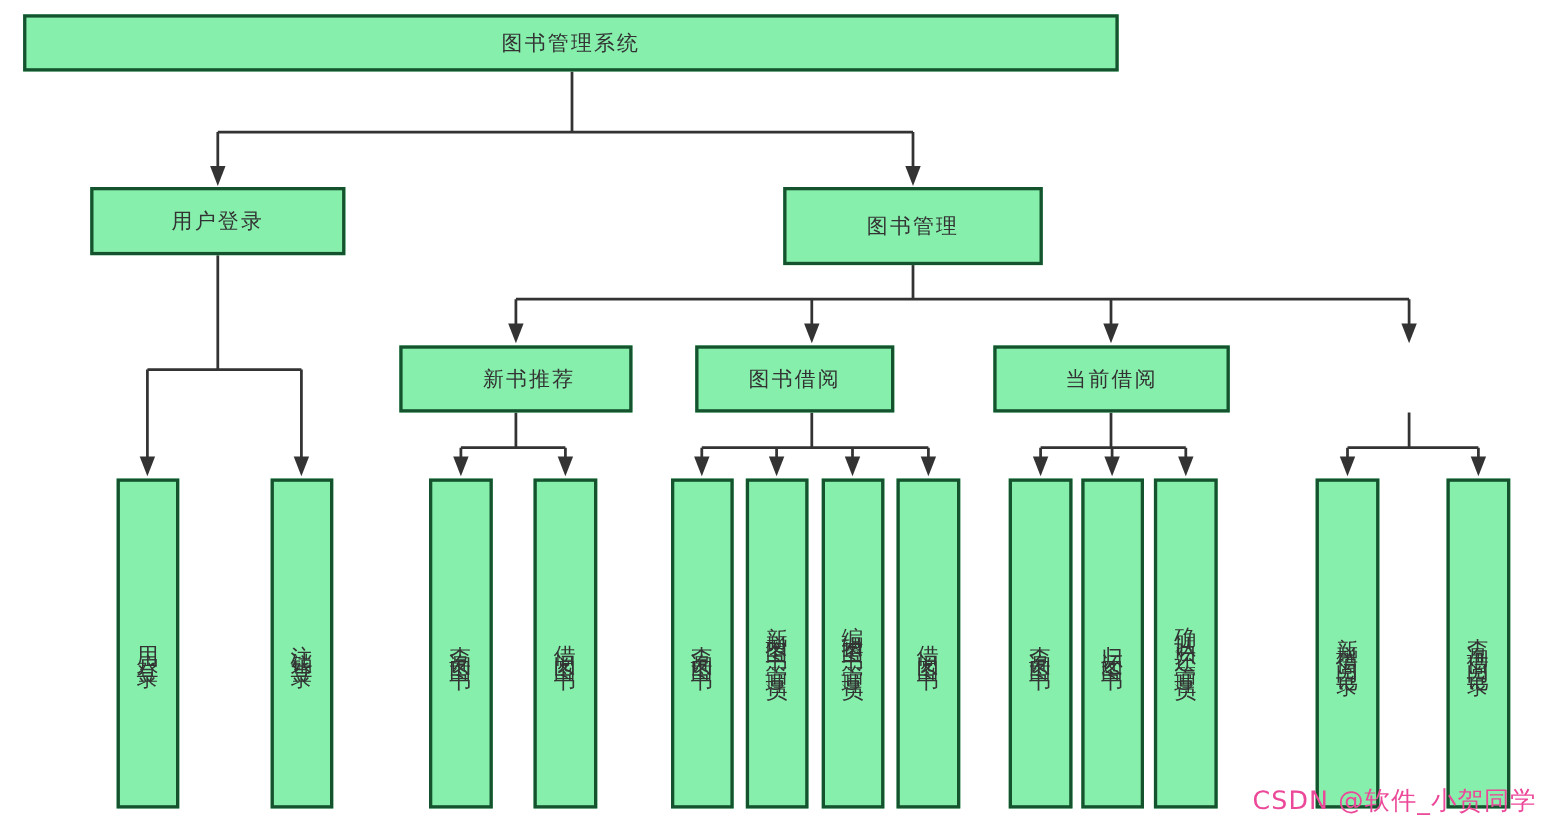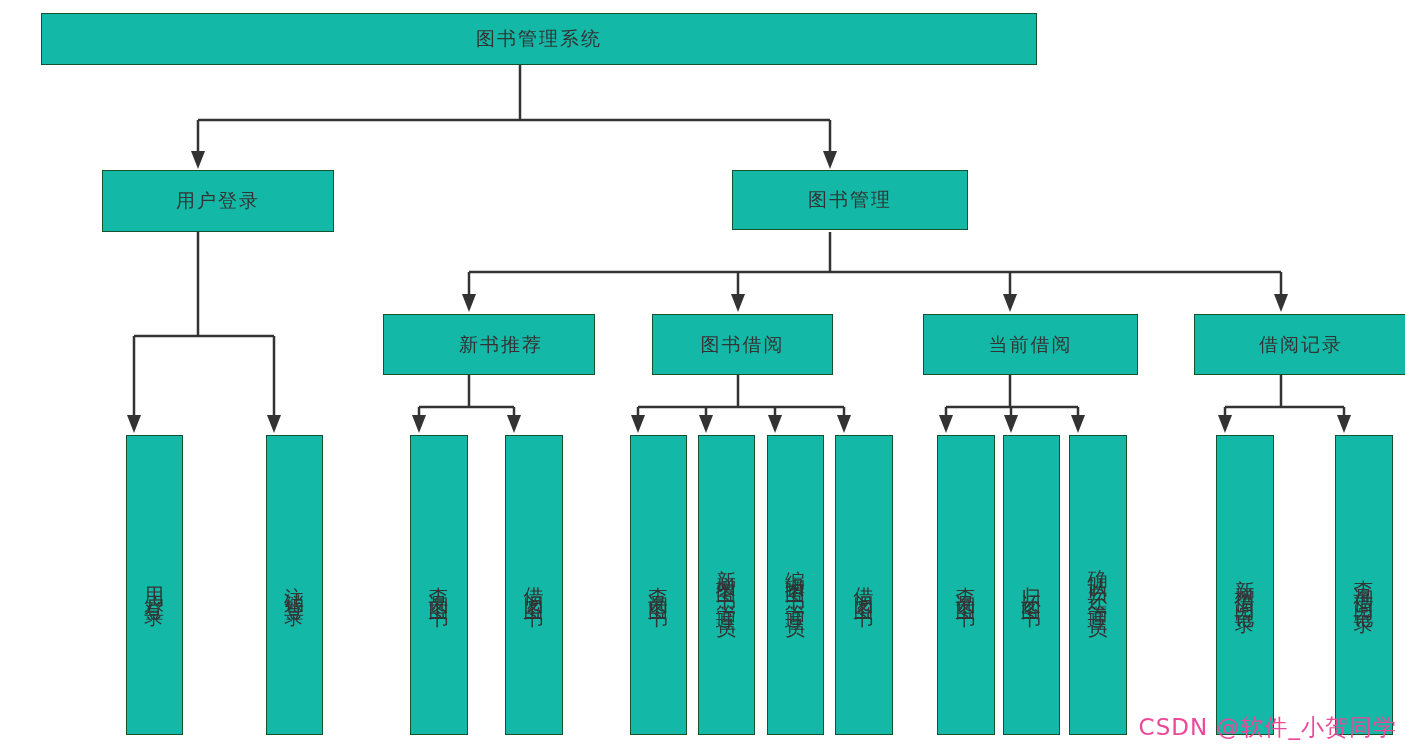--- a/index.html
+++ b/index.html
@@ -2,33 +2,33 @@
 <html><head>
 <meta charset="utf-8">
 <style>
   html,body{margin:0;padding:0;background:#ffffff;}
   .stage{
     position:relative;width:1405px;height:747px;background:#ffffff;
     font-family:"DejaVu Sans","Liberation Sans",sans-serif;color:#333333;overflow:hidden;
   }
   svg.connectors{position:absolute;left:0;top:0;width:1405px;height:747px;}
   .box{
-    position:absolute;background:#14b8a6;border:1px solid #14532d;box-sizing:border-box;
-    display:flex;align-items:center;justify-content:center;margin-left:20px;
+    position:absolute;background:#86efac;border:3px solid #14532d;box-sizing:border-box;
+    display:flex;align-items:center;justify-content:center;
   }
   .hbox span{font-size:19px;letter-spacing:2px;white-space:nowrap;}
   .leaf{top:435px;height:300px;}
   .leaf span{
     writing-mode:vertical-rl;text-orientation:mixed;
     font-size:20px;letter-spacing:7px;line-height:1;
   }
   
   .n-root {left:21px;  top:13px;  width:996px; height:52px;}
   .n-login{left:82px;  top:170px; width:232px; height:62px;}
-  .n-mgmt {left:712px; top:170px; width:236px; height:60px;}
+  .n-mgmt {left:712px; top:170px; width:236px; height:71px;}
   .n-g0{left:363px; top:314px; width:212px; height:61px;padding-left:24px;}
   .n-g1{left:632px; top:314px; width:181px; height:61px;}
   .n-g2{left:903px; top:314px; width:215px; height:61px;align-items:center;}
   .n-g3{left:1174px;top:314px; width:214px; height:61px;}
   .n-u0{left:106px; width:57px;}
   .n-u1{left:246px; width:57px;}
   .n-a0{left:390px; width:58px;}
   .n-a1{left:485px; width:58px;}
   .n-b0{left:610px; width:57px;}
   .n-b1{left:678px; width:57px;}
@@ -95,23 +95,20 @@
 
   <div class="box hbox n-g0">
     <span>新书推荐</span>
   </div>
   <div class="box hbox n-g1">
     <span>图书借阅</span>
   </div>
   <div class="box hbox n-g2">
     <span>当前借阅</span>
   </div>
-  <div class="box hbox n-g3">
-    <span>借阅记录</span>
-  </div>
 
   <div class="box leaf n-u0">
     <span>用户登录</span>
   </div>
   <div class="box leaf n-u1">
     <span>注销登录</span>
   </div>
 
   <div class="box leaf n-a0">
     <span>查询图书</span>

